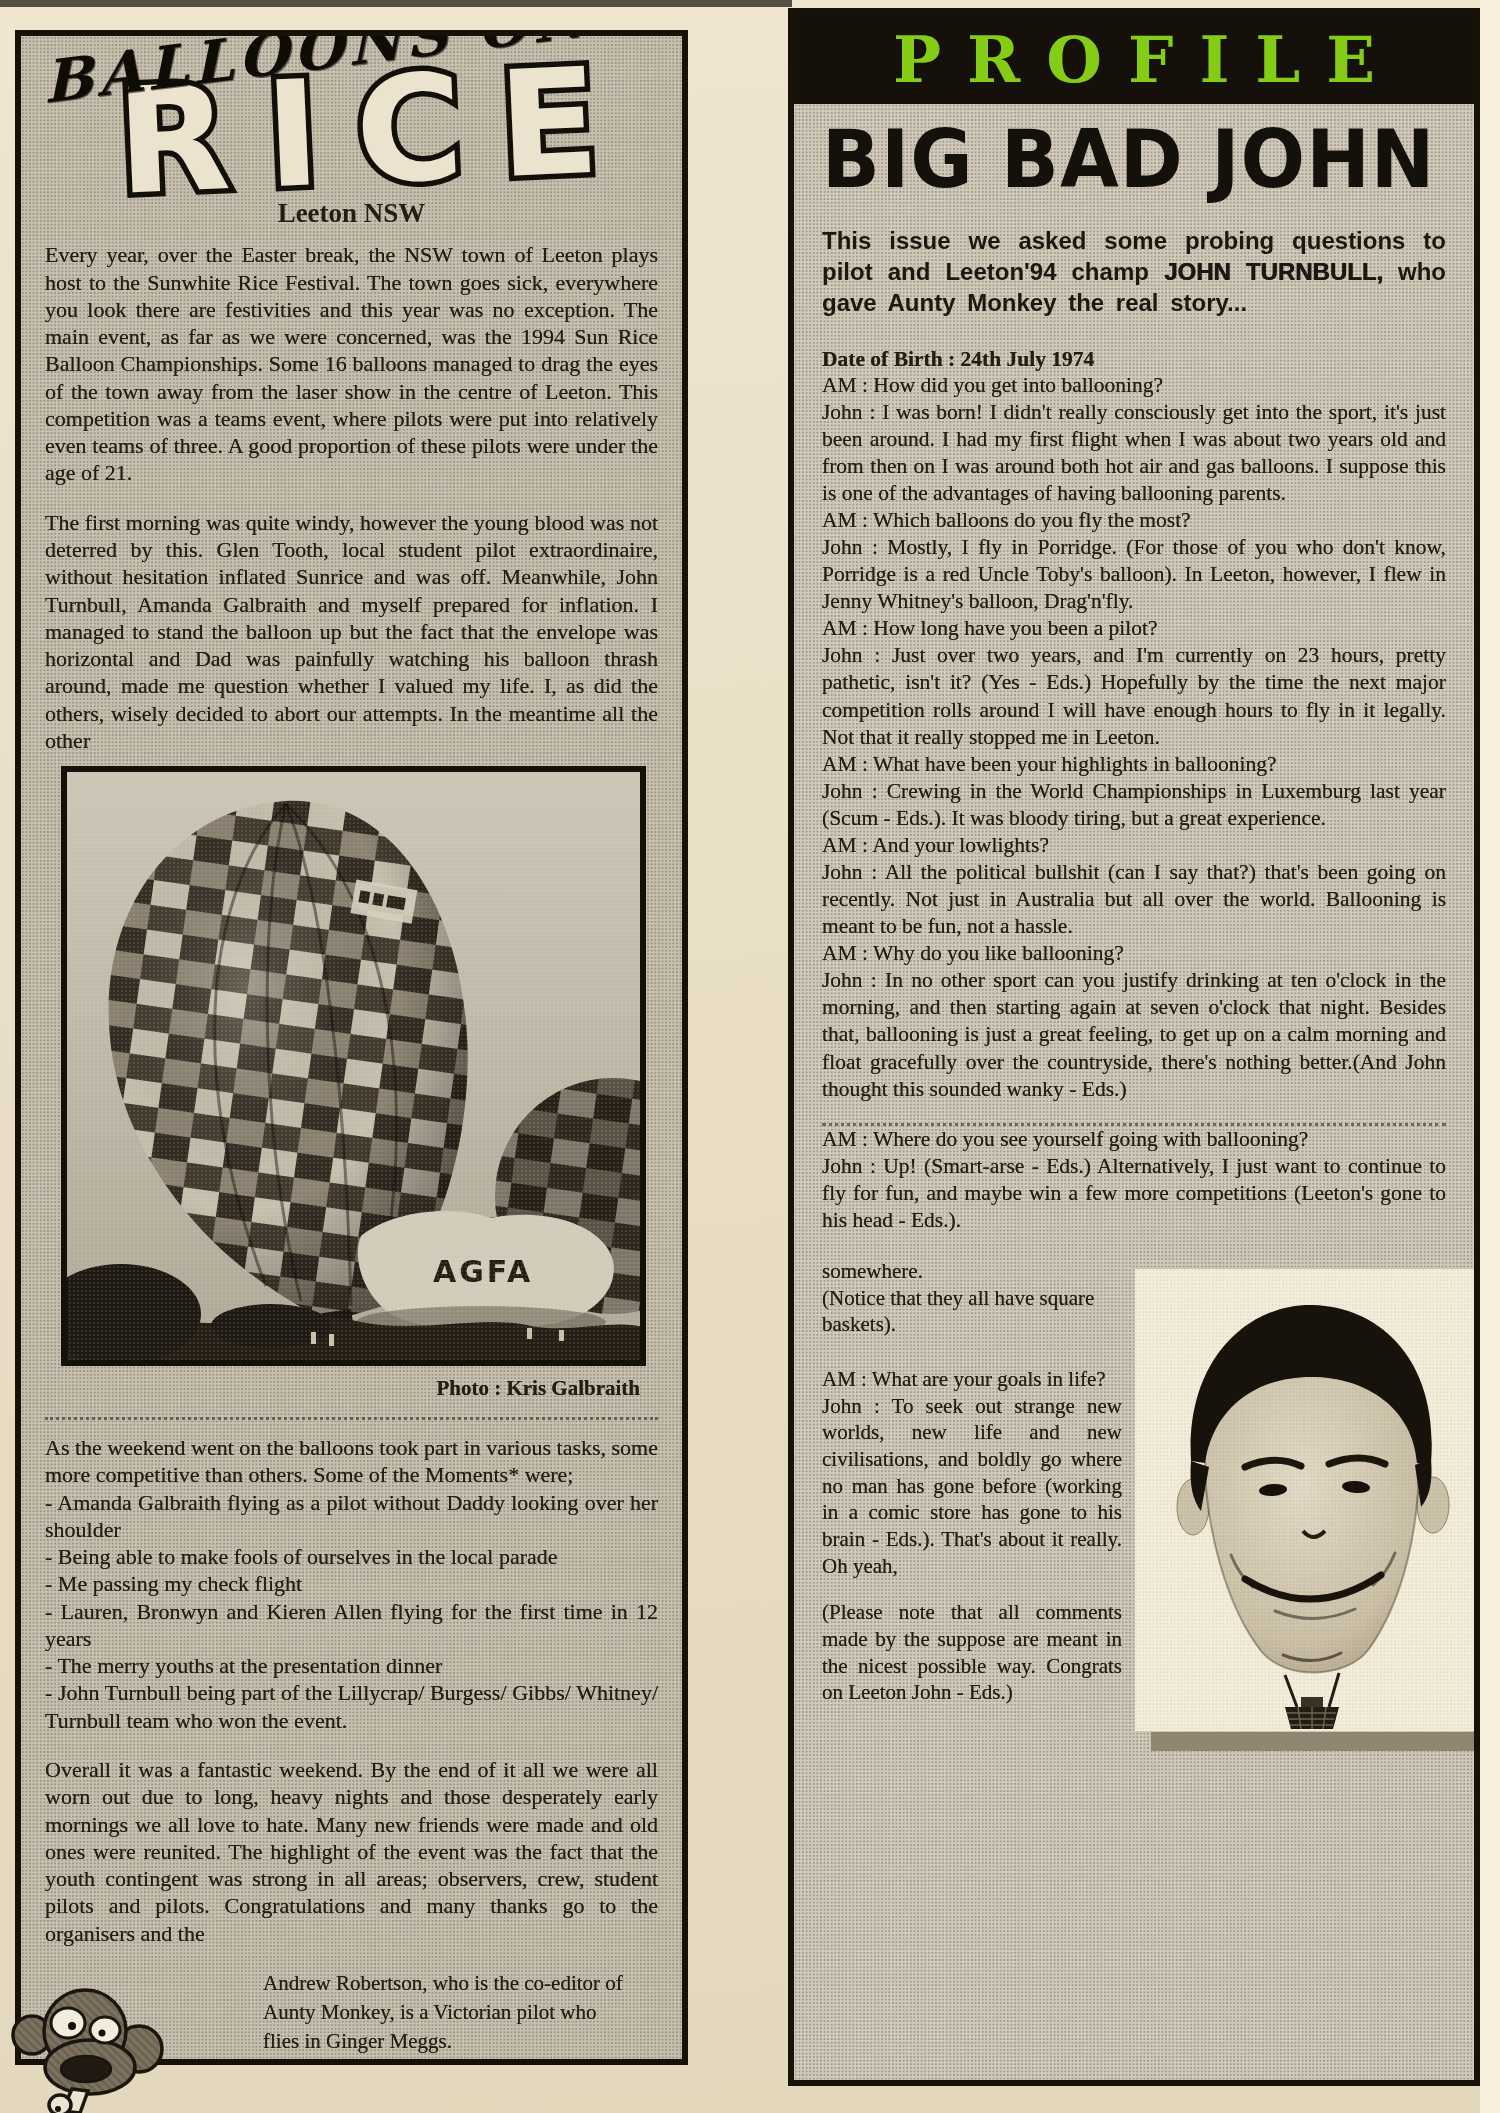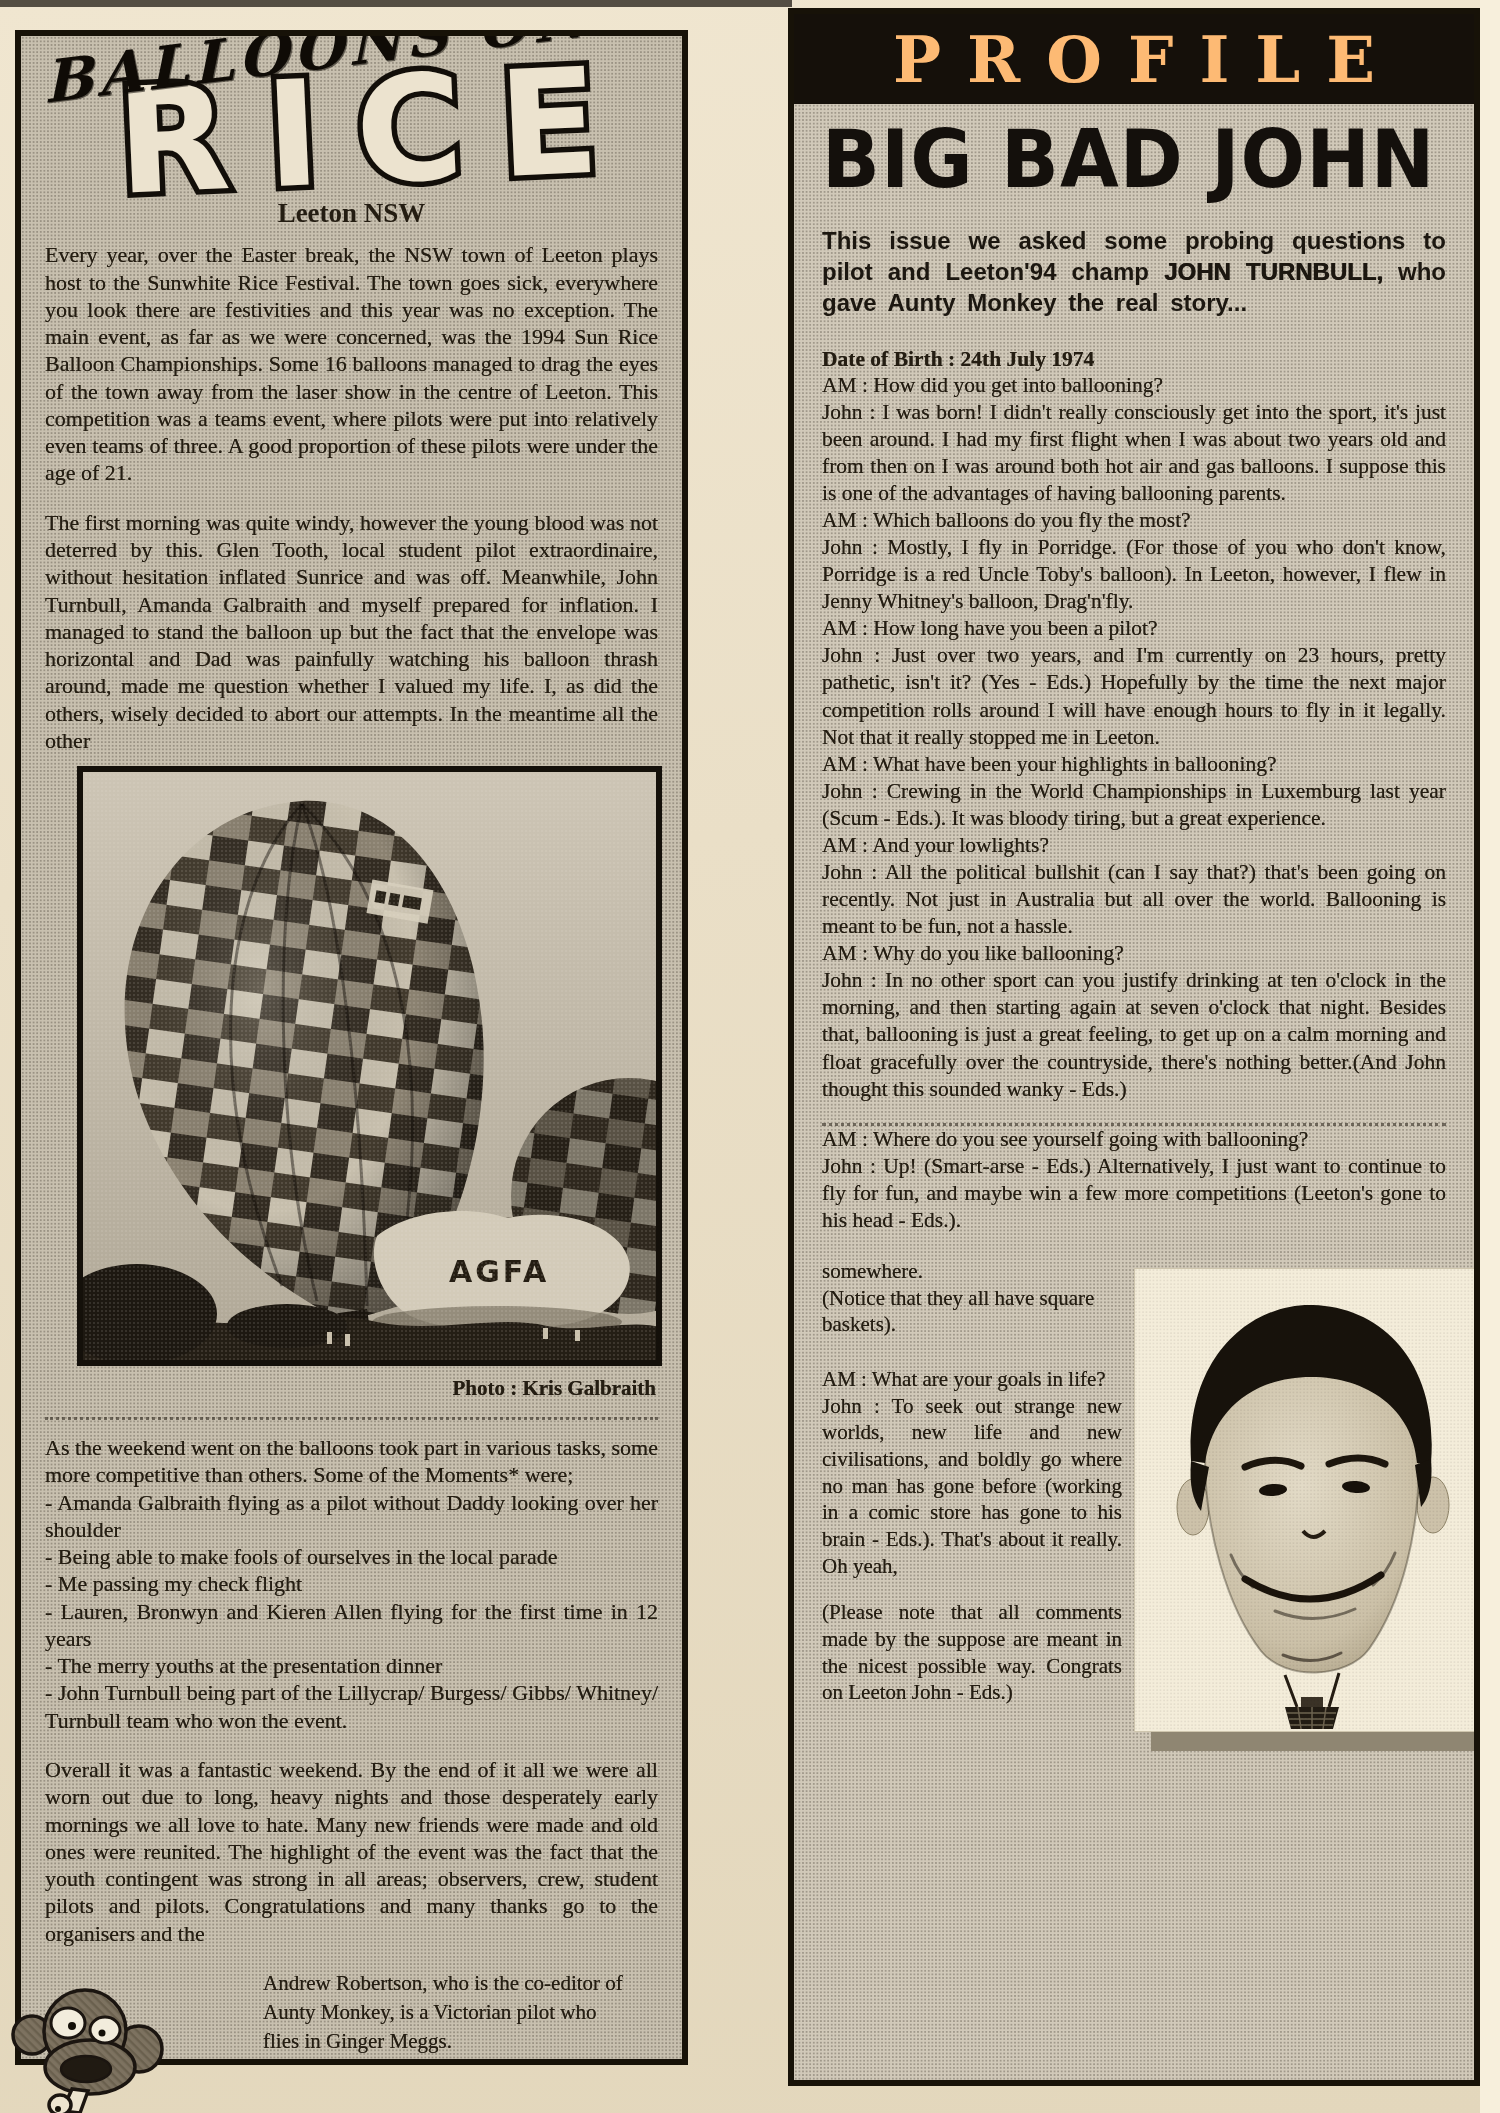--- a/index.html
+++ b/index.html
@@ -17,35 +17,35 @@
   .masthead{position:relative;height:152px;}
   .masthead-rice{position:absolute;left:64px;top:6px;}
   .masthead-script{position:absolute;left:4px;top:2px;white-space:nowrap;
     font-family:"DejaVu Serif",serif;font-style:italic;font-weight:bold;font-size:58px;
     letter-spacing:5px;color:#0f0b06;transform:rotate(-7deg) skewX(-8deg);transform-origin:left center;
     text-shadow:1.2px 1.2px 0 rgba(15,11,6,.55);}
   .lead-heading{text-align:center;font-weight:bold;font-size:27px;line-height:1.16;margin:0 0 12px;}
   .para{font-size:22px;line-height:1.24;text-align:justify;margin:0 0 22px;
     text-shadow:0 0 .5px rgba(36,29,18,.75);}
   .para.tight{margin-bottom:12px;}
-  figure.photo{margin:0 0 4px 32px;width:585px;}
+  figure.photo{margin:0 0 4px 16px;width:585px;}
   .photo-caption{text-align:right;font-size:21px;font-weight:bold;margin:6px 6px 0 0;
     text-shadow:0 0 .5px rgba(36,29,18,.75);}
   .dotted-rule{border:none;border-top:3px dotted rgba(34,27,18,.55);margin:16px 0 14px;}
   .moments-intro{margin-bottom:0;}
   .moment{font-size:22px;line-height:1.24;text-align:justify;text-shadow:0 0 .5px rgba(36,29,18,.75);}
   .closing{margin-top:22px;}
   .byline{margin:20px 0 0 218px;width:368px;font-size:21px;line-height:1.38;
     text-shadow:0 0 .5px rgba(36,29,18,.75);}
 
   
   #right-box{position:absolute;left:788px;top:8px;width:692px;height:2078px;
     border:6px solid #171208;box-sizing:border-box;background-color:#d1c9b9;overflow:hidden;}
   .banner{height:90px;background:#15100a;display:flex;align-items:center;justify-content:center;}
-  .banner-text{font-family:"DejaVu Serif",serif;font-weight:bold;font-size:64px;color:#fdba74;
+  .banner-text{font-family:"DejaVu Serif",serif;font-weight:bold;font-size:64px;color:#84cc16;
     letter-spacing:26px;margin-right:-26px;}
   .rc-pad{padding:0 28px;}
   .big-title{font-family:"DejaVu Sans",sans-serif;font-weight:bold;font-size:76px;letter-spacing:1px;
     color:#14100c;margin:8px 0 10px;white-space:nowrap;transform:scaleY(1.05);transform-origin:top left;}
   .intro{font-family:"Liberation Sans",sans-serif;font-weight:bold;font-size:24px;line-height:1.3;
     text-align:justify;word-spacing:5px;color:#1c1710;}
   .intro .name{text-shadow:.7px 0 0 currentColor;}
   .dob{font-weight:bold;font-size:21.5px;margin-top:28px;text-shadow:0 0 .5px rgba(36,29,18,.75);}
   .qa{font-size:21.5px;line-height:1.26;text-shadow:0 0 .5px rgba(36,29,18,.75);}
   .qa-q{text-align:left;}

